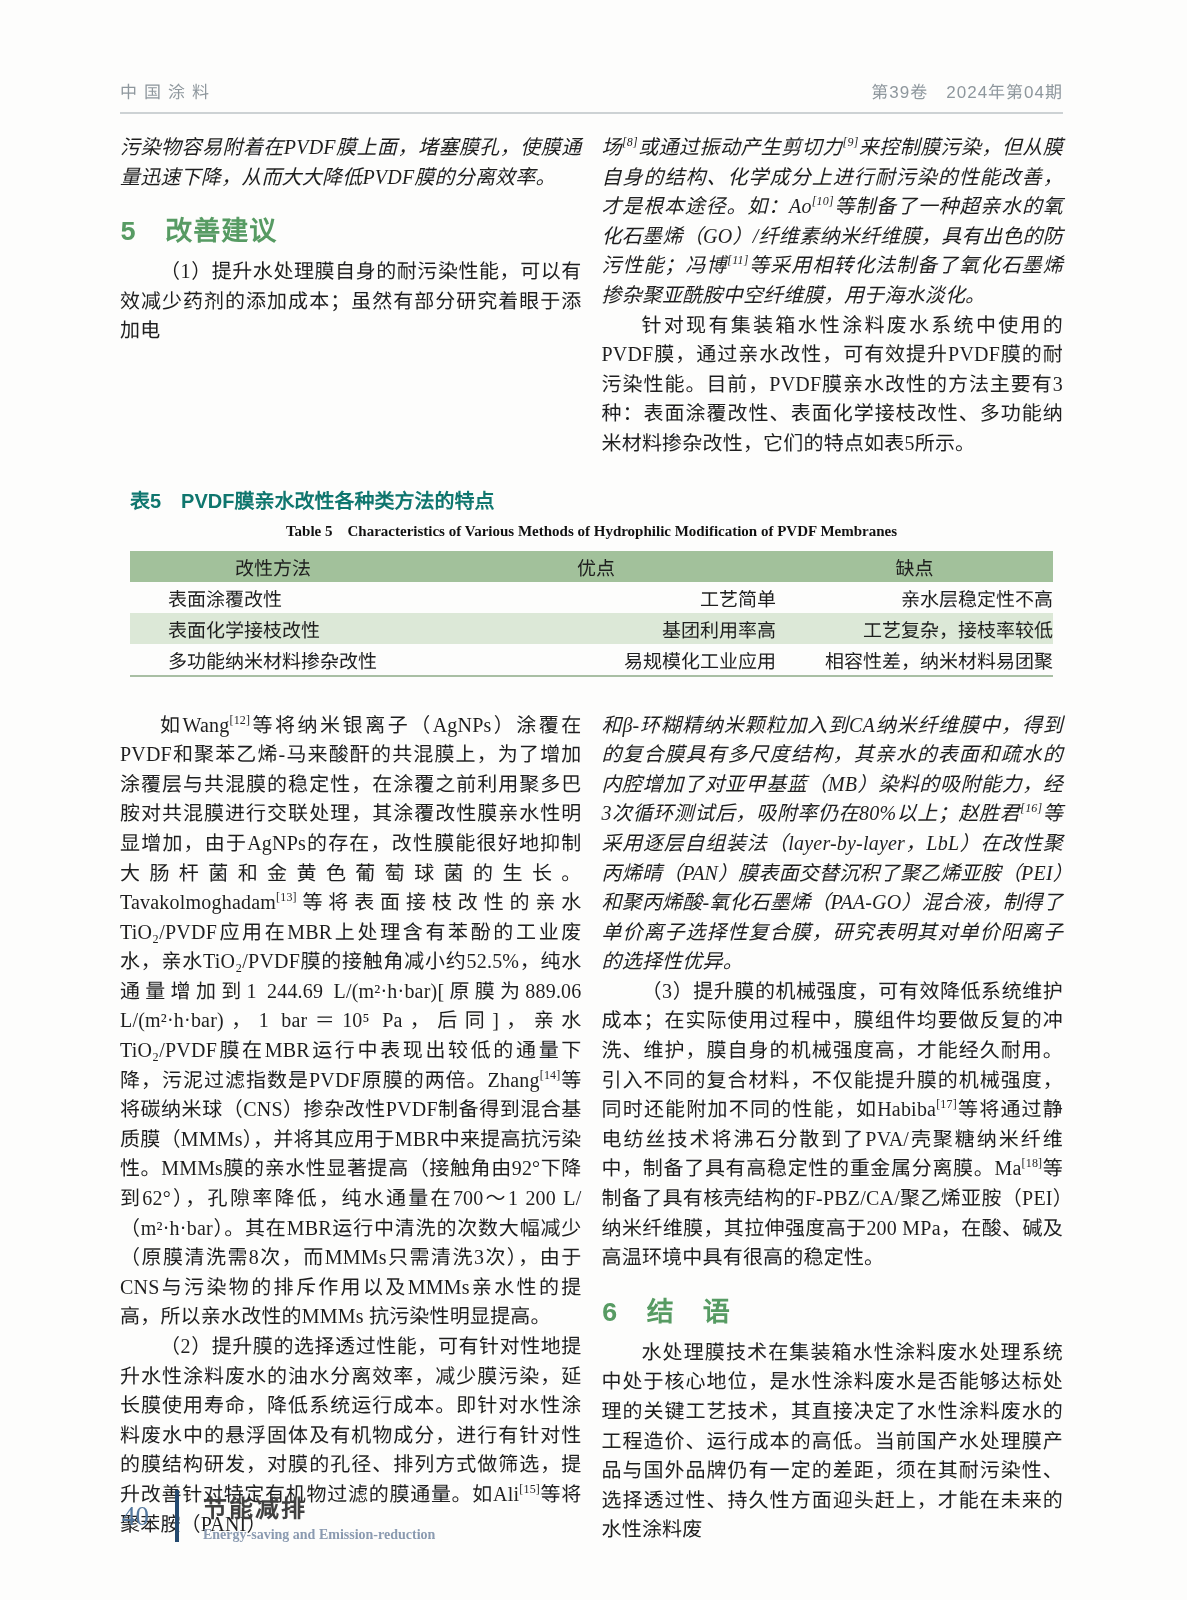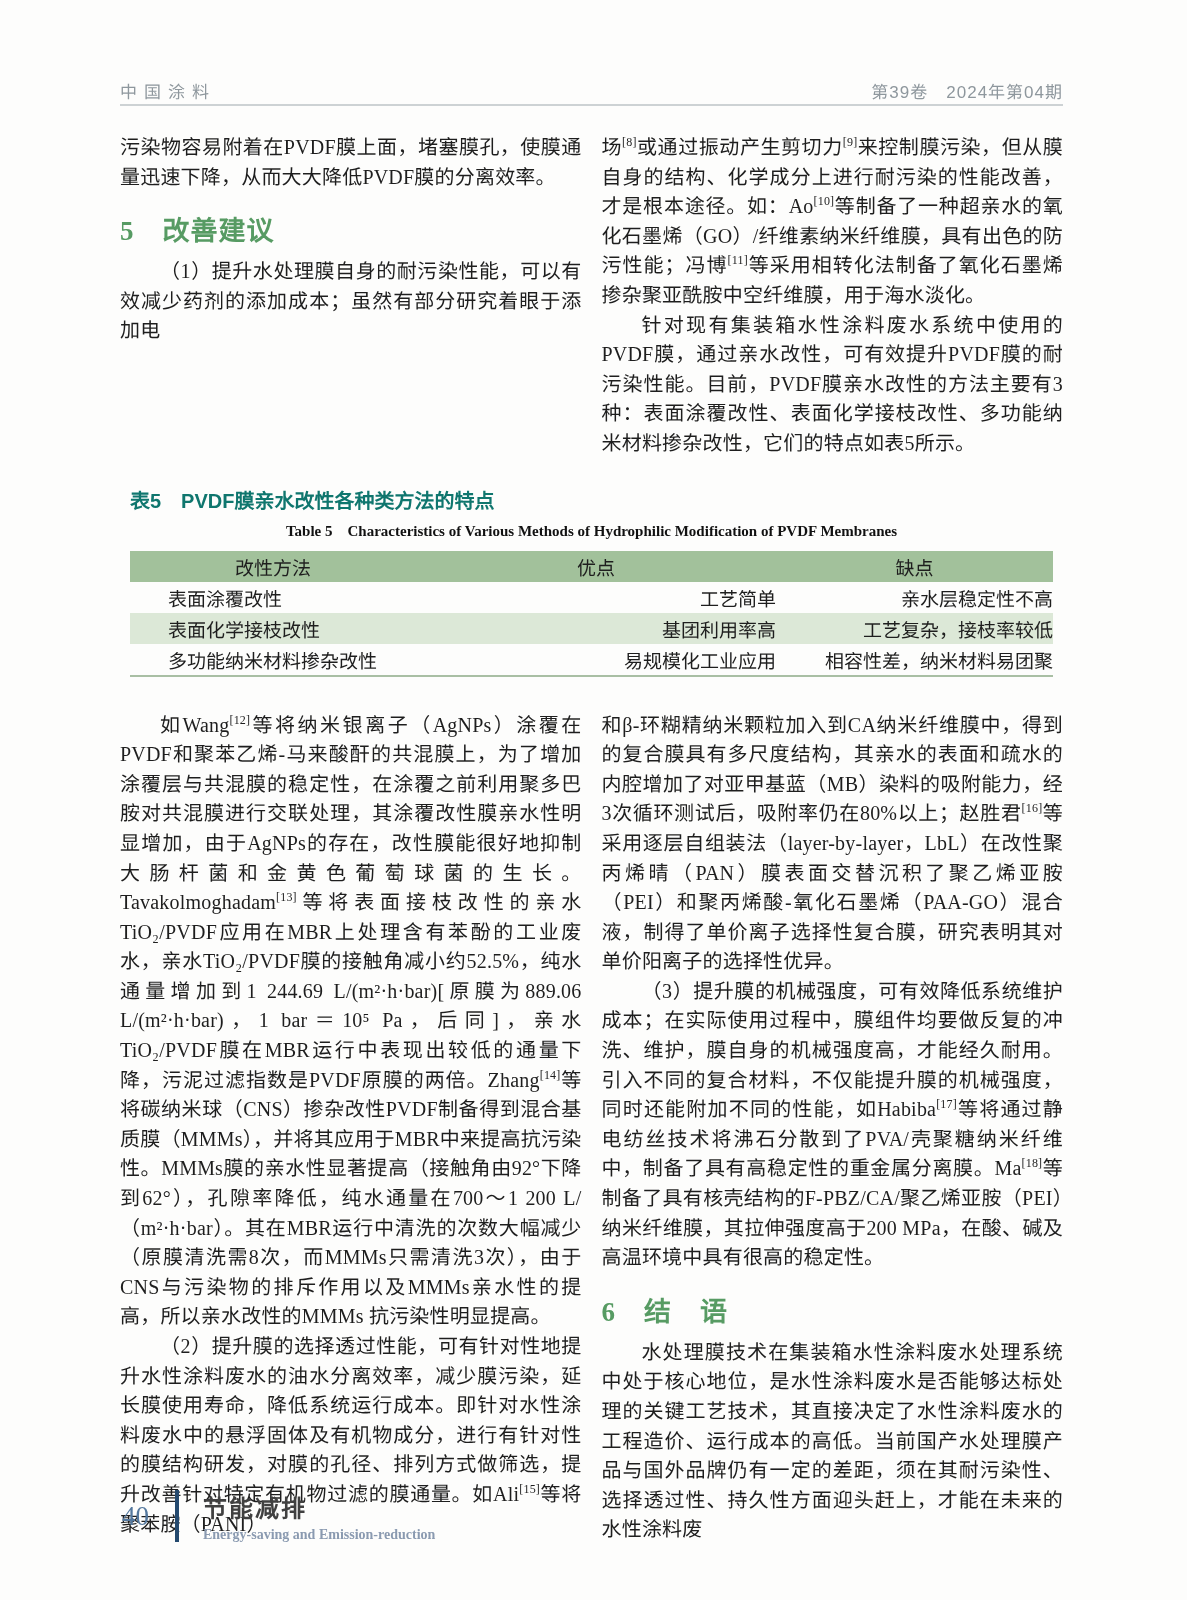--- a/index.html
+++ b/index.html
@@ -5,37 +5,37 @@
   html,body { margin:0; padding:0; background:#e8e8e8; }
   .page {
     position:relative; width:1187px; height:1600px; margin:0 auto;
     background:#fdfdfc; overflow:hidden; box-sizing:border-box;
     font-family:"Liberation Serif","DejaVu Serif",serif; color:#1e1e1e;
   }
   
   .pgheader {
     position:absolute; left:120px; right:124px; top:78px;
     display:flex; justify-content:space-between; align-items:flex-end;
-    border-bottom:2px solid #cdd2d4; padding-bottom:1px;
+    border-bottom:2px solid #cdd2d4; padding-bottom:9px;
     font-family:"Liberation Sans","DejaVu Sans",sans-serif;
     color:#8e979d; font-size:17px;
   }
   .pgheader .journal { letter-spacing:7px; }
   .pgheader .issue { letter-spacing:1px; }
   
   .content { position:absolute; left:120px; right:124px; top:133px; }
   .cols { display:grid; grid-template-columns:1fr 1fr; column-gap:20px; }
   p.body {
     margin:0; font-size:20px; line-height:29.6px; text-align:justify;
     text-justify:inter-character; text-indent:2em; letter-spacing:0.2px;
   }
-  p.noind { text-indent:0; }
+  p.noind { text-indent:0;font-style:italic; }
   sup { font-size:0.6em; line-height:0; vertical-align:super; }
   .sec {
-    margin:17px 0 9px 0; font-family:Liberation Serif, serif;
+    margin:17px 0 9px 0; font-family:Liberation Mono, monospace;
     font-weight:bold; font-size:27px; color:#579b63; letter-spacing:1px;
   }
   
   .tablewrap { margin:26px 10px 0 10px; }
   .cap-cn {
     text-align:left; font-weight:bold; font-size:20px;
     font-family:"Liberation Sans","DejaVu Sans",sans-serif; color:#0f766e;
   }
   .cap-en {
     text-align:center; font-weight:bold; font-size:15px; margin-top:5px;

